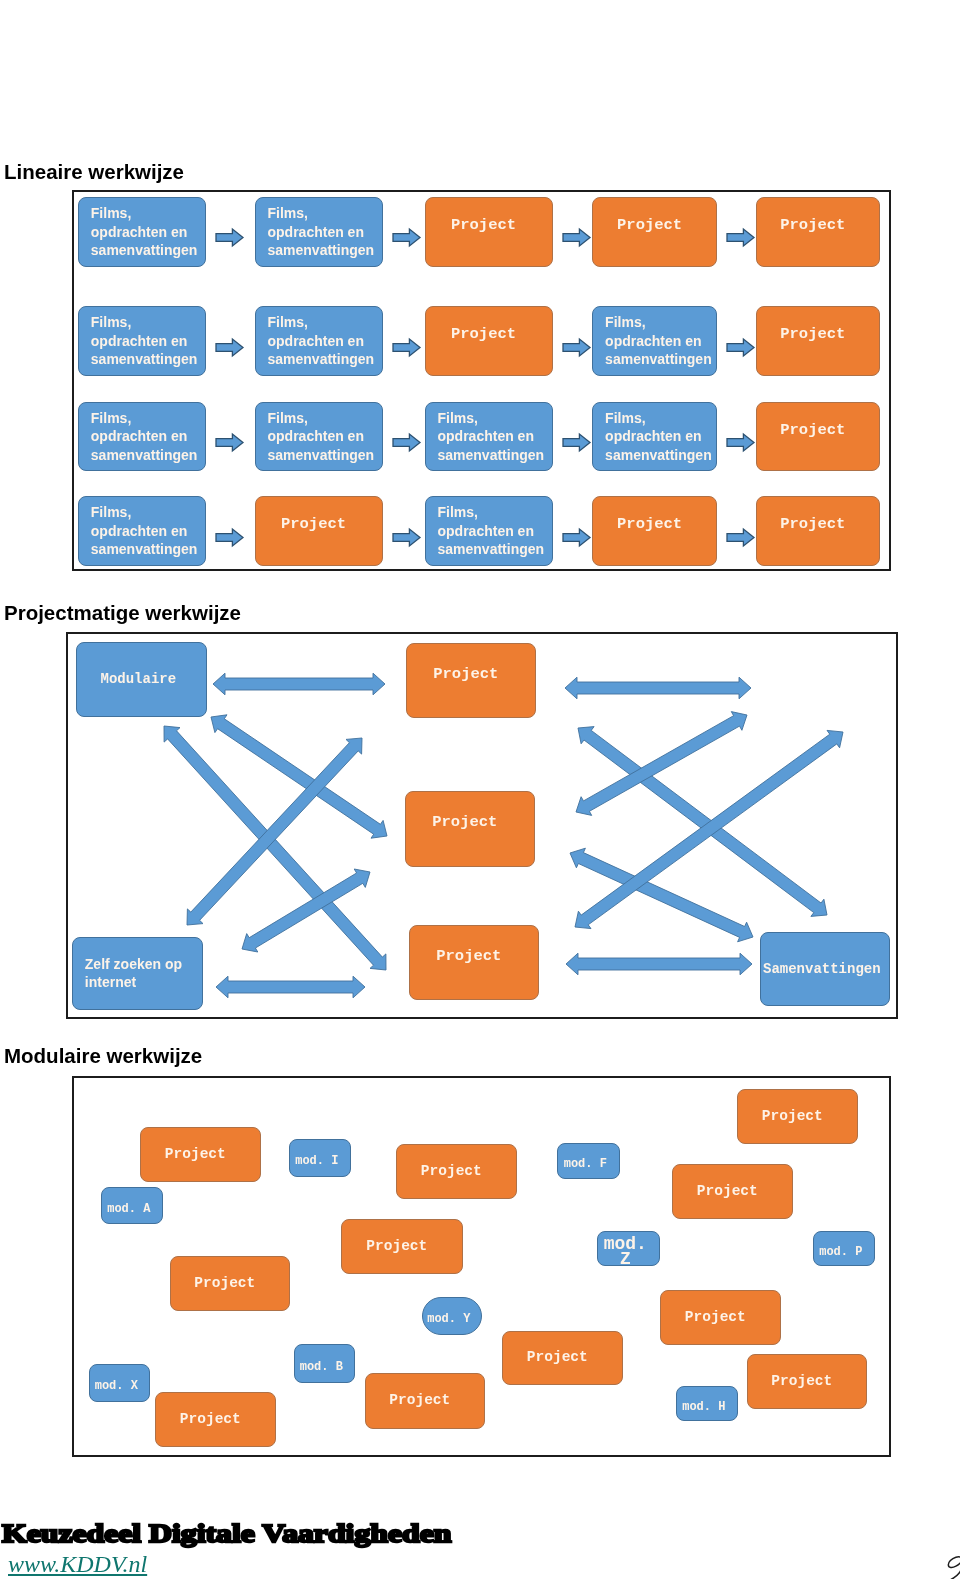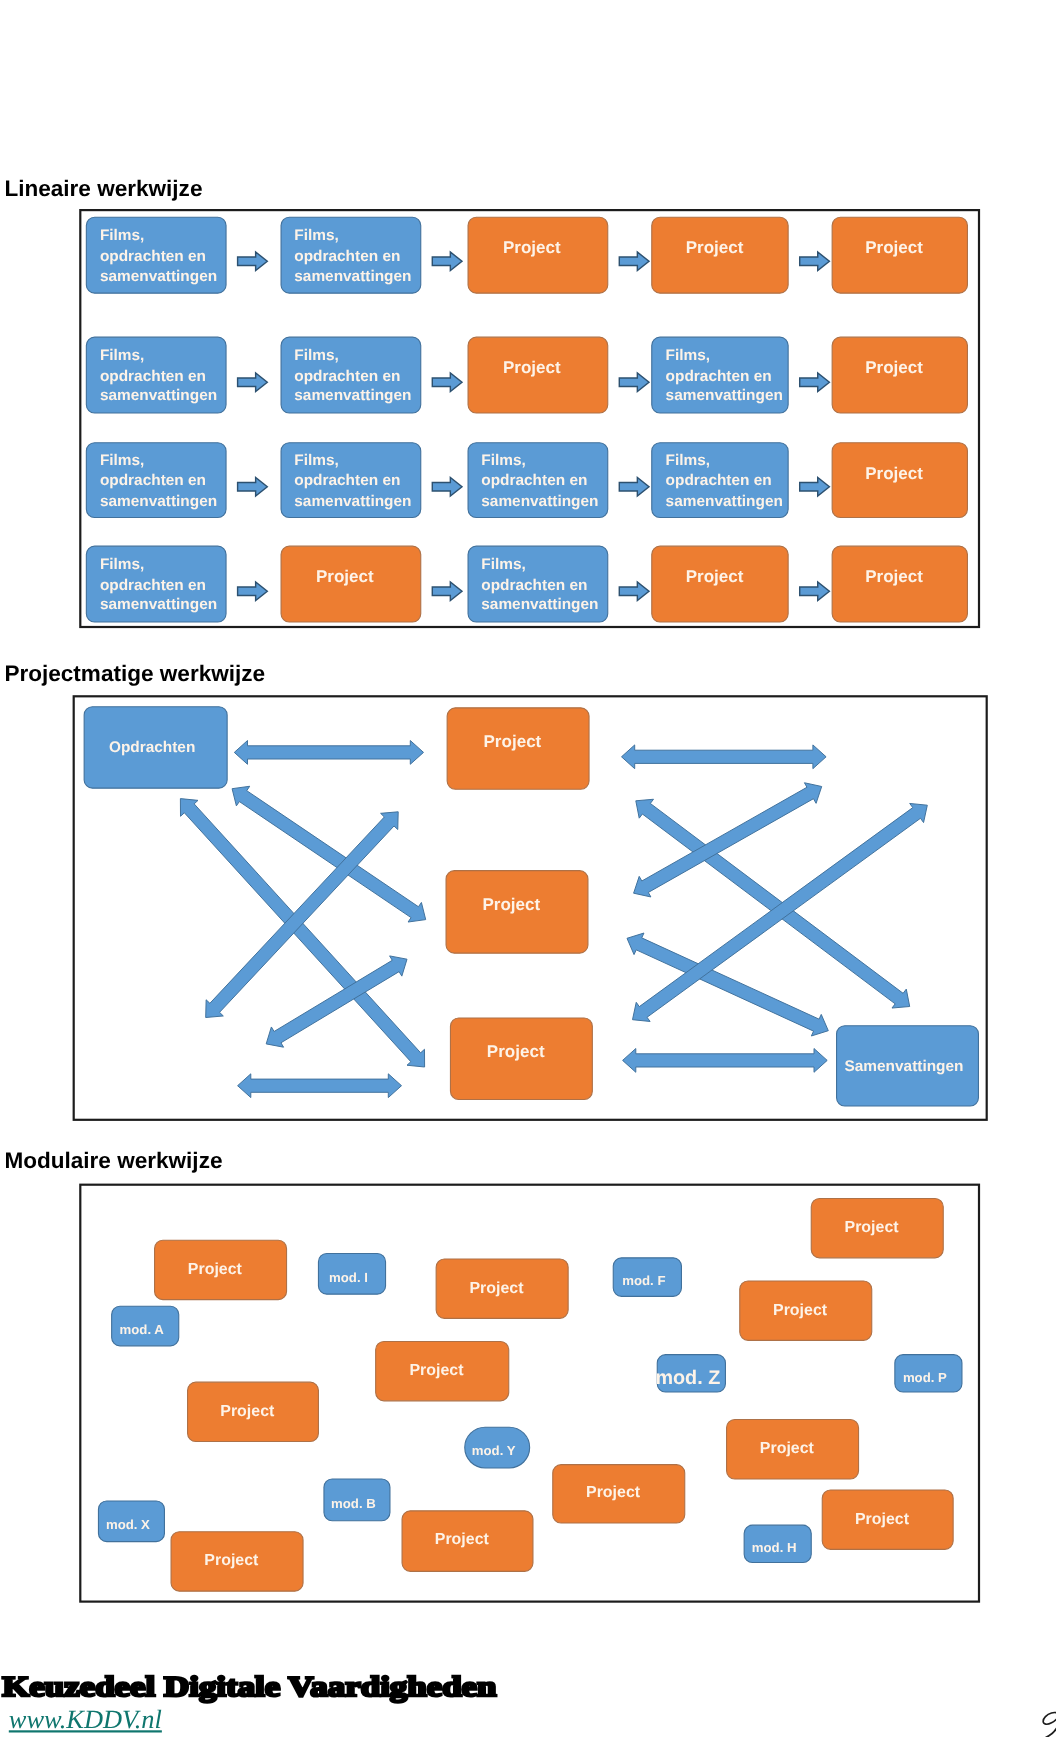--- a/index.html
+++ b/index.html
@@ -8,21 +8,21 @@
      font-family:"Liberation Sans",sans-serif;color:#000;}
 .page{position:absolute;left:0;top:0;width:960px;height:1579px;}
 .sec-title{position:absolute;font-weight:bold;font-size:20.5px;color:#000;
            letter-spacing:0px;white-space:nowrap;}
 .frame{position:absolute;box-sizing:border-box;border:2.2px solid #1c1c1c;background:#fff;}
 .frame>*{margin-left:-2.2px;margin-top:-2.2px;}
 .node{position:absolute;box-sizing:border-box;display:flex;align-items:center;
       color:#fdf3e8;font-weight:bold;line-height:18.5px;white-space:pre-line;
       font-size:14px;padding-left:12px;border-radius:8px;}
 .node>span{display:block;width:100%;}
-.node.center{justify-content:center;padding-left:0;padding-right:0;text-align:center;font-size:15.5px;line-height:15.5px;}
+.node.center{justify-content:center;padding-left:0;padding-right:0;text-align:center;font-size:15.5px;line-height:15.5px;font-family:Liberation Mono, monospace;}
 .node.center>span{transform:translate(-5px,-6px);}
 .node.mod>span{transform:translate(-3px,4px);}
 .node.lbl14>span{transform:translate(-3px,0px);}
 .node.modproj>span{transform:translate(-5px,0px);}
 .blue{background:#5b9bd5;border:1.1px solid #41719c;}
 .orange{background:#ed7d31;border:1.1px solid #ae7147;}
 svg{display:block;overflow:visible;}
 .footer-title{position:absolute;font-weight:bold;font-size:26px;color:#000;
   font-family:"Liberation Serif",serif;white-space:nowrap;
   -webkit-text-stroke:2.4px #000;transform:scaleX(1.22);transform-origin:left top;}
@@ -167,23 +167,24 @@
 <path d="M 121.0 293.0 L 137.0 291.6 L 133.6 288.3 L 292.2 118.9 L 295.6 122.1 L 296.0 106.0 L 280.0 107.4 L 283.4 110.7 L 124.8 280.1 L 121.4 276.9 Z" fill="#5b9bd5" stroke="#41719c" stroke-width="0.9" stroke-linejoin="miter"></path>
 <path d="M 176.0 317.0 L 191.8 320.0 L 189.4 316.0 L 296.8 251.3 L 299.3 255.4 L 304.0 240.0 L 288.2 237.0 L 290.6 241.0 L 183.2 305.7 L 180.7 301.6 Z" fill="#5b9bd5" stroke="#41719c" stroke-width="0.9" stroke-linejoin="miter"></path>
 <path d="M 150.0 355.0 L 162.0 365.8 L 162.0 361.0 L 287.0 361.0 L 287.0 365.8 L 299.0 355.0 L 287.0 344.2 L 287.0 349.0 L 162.0 349.0 L 162.0 344.2 Z" fill="#5b9bd5" stroke="#41719c" stroke-width="0.9" stroke-linejoin="miter"></path>
 <path d="M 499.0 56.0 L 511.0 66.8 L 511.0 62.0 L 673.0 62.0 L 673.0 66.8 L 685.0 56.0 L 673.0 45.2 L 673.0 50.0 L 511.0 50.0 L 511.0 45.2 Z" fill="#5b9bd5" stroke="#41719c" stroke-width="0.9" stroke-linejoin="miter"></path>
 <path d="M 512.0 96.0 L 515.1 111.8 L 518.0 108.0 L 747.8 280.6 L 744.9 284.4 L 761.0 283.0 L 757.9 267.2 L 755.0 271.0 L 525.2 98.4 L 528.1 94.6 Z" fill="#5b9bd5" stroke="#41719c" stroke-width="0.9" stroke-linejoin="miter"></path>
 <path d="M 510.0 180.0 L 525.7 183.4 L 523.4 179.3 L 673.5 94.1 L 675.9 98.3 L 681.0 83.0 L 665.3 79.6 L 667.6 83.7 L 517.5 168.9 L 515.1 164.7 Z" fill="#5b9bd5" stroke="#41719c" stroke-width="0.9" stroke-linejoin="miter"></path>
 <path d="M 504.0 221.0 L 510.4 235.8 L 512.4 231.5 L 673.6 305.4 L 671.6 309.8 L 687.0 305.0 L 680.6 290.2 L 678.6 294.5 L 517.4 220.6 L 519.4 216.2 Z" fill="#5b9bd5" stroke="#41719c" stroke-width="0.9" stroke-linejoin="miter"></path>
 <path d="M 509.0 295.0 L 525.0 296.6 L 522.2 292.8 L 770.8 111.9 L 773.6 115.8 L 777.0 100.0 L 761.0 98.4 L 763.8 102.2 L 515.2 283.1 L 512.4 279.2 Z" fill="#5b9bd5" stroke="#41719c" stroke-width="0.9" stroke-linejoin="miter"></path>
 <path d="M 500.0 332.0 L 512.0 342.8 L 512.0 338.0 L 674.0 338.0 L 674.0 342.8 L 686.0 332.0 L 674.0 321.2 L 674.0 326.0 L 512.0 326.0 L 512.0 321.2 Z" fill="#5b9bd5" stroke="#41719c" stroke-width="0.9" stroke-linejoin="miter"></path>
 </svg>
-<div class="node blue center lbl14" style="left:10px;top:10px;width:131px;height:75px;font-size:14px;line-height:14px;"><span>Opdrachten</span></div>
+<div class="node blue center lbl14" style="left:10px;top:10px;width:131px;height:75px;font-size:14px;line-height:14px;"><span>Modulaire</span></div>
 <div class="node orange center" style="left:340px;top:11px;width:130px;height:75px;"><span>Project</span></div>
 <div class="node orange center" style="left:339px;top:159px;width:130px;height:76px;"><span>Project</span></div>
+<div class="node blue" style="left:6px;top:305px;width:131px;height:73px;"><span>Zelf zoeken op internet</span></div>
 <div class="node orange center" style="left:343px;top:293px;width:130px;height:75px;"><span>Project</span></div>
 <div class="node blue center lbl14" style="left:694px;top:300px;width:130px;height:74px;font-size:14px;line-height:14px;"><span>Samenvattingen</span></div>
 </div>
 <div class="sec-title" style="left:4px;top:1043.5px;">Modulaire werkwijze</div>
 <div class="frame" style="left:72px;top:1076px;width:819px;height:381px;">
 <div class="node orange center modproj" style="left:68px;top:51px;width:121px;height:55px;font-size:14.5px;"><span>Project</span></div>
 <div class="node blue center mod" style="left:217px;top:63px;width:62px;height:38px;font-size:12px;"><span>mod. I</span></div>
 <div class="node orange center modproj" style="left:324px;top:68px;width:121px;height:55px;font-size:14.5px;"><span>Project</span></div>
 <div class="node blue center mod" style="left:485px;top:67px;width:63px;height:36px;font-size:12px;"><span>mod. F</span></div>
 <div class="node orange center modproj" style="left:665px;top:13px;width:121px;height:55px;font-size:14.5px;"><span>Project</span></div>

